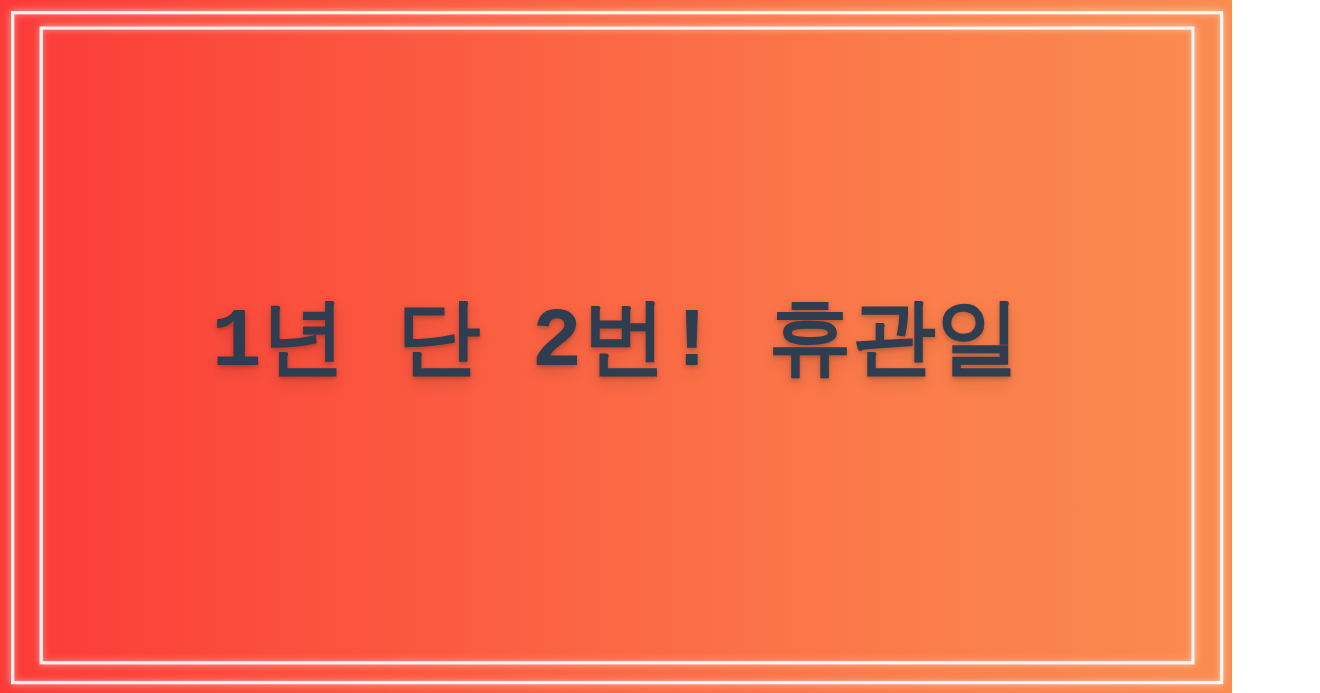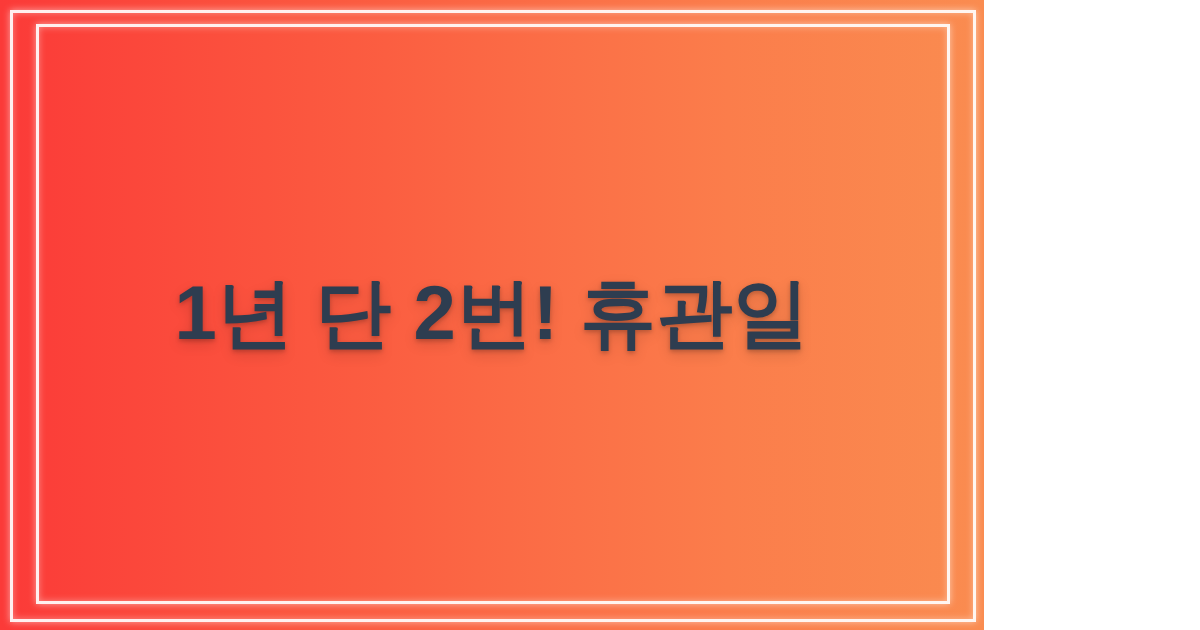--- a/index.html
+++ b/index.html
@@ -4,24 +4,24 @@
 <title>1년 단 2번! 휴관일</title>
 <style>
   html, body {
     margin: 0;
     padding: 0;
     background: #ffffff;
   }
 
   #og-card {
     position: relative;
-    width: 984px;
+    width: 1120px;
     height: 630px;
     overflow: hidden;
-    font-family: Liberation Sans, sans-serif;
+    font-family: Liberation Mono, monospace;
     
     background: linear-gradient(90deg,
       #fb3a38 0%,
       #fb4b3c 18%,
       #fb5b40 36%,
       #fb6d46 55%,
       #fb7d4b 74%,
       #fa8c50 100%);
     -webkit-font-smoothing: antialiased;
   }

